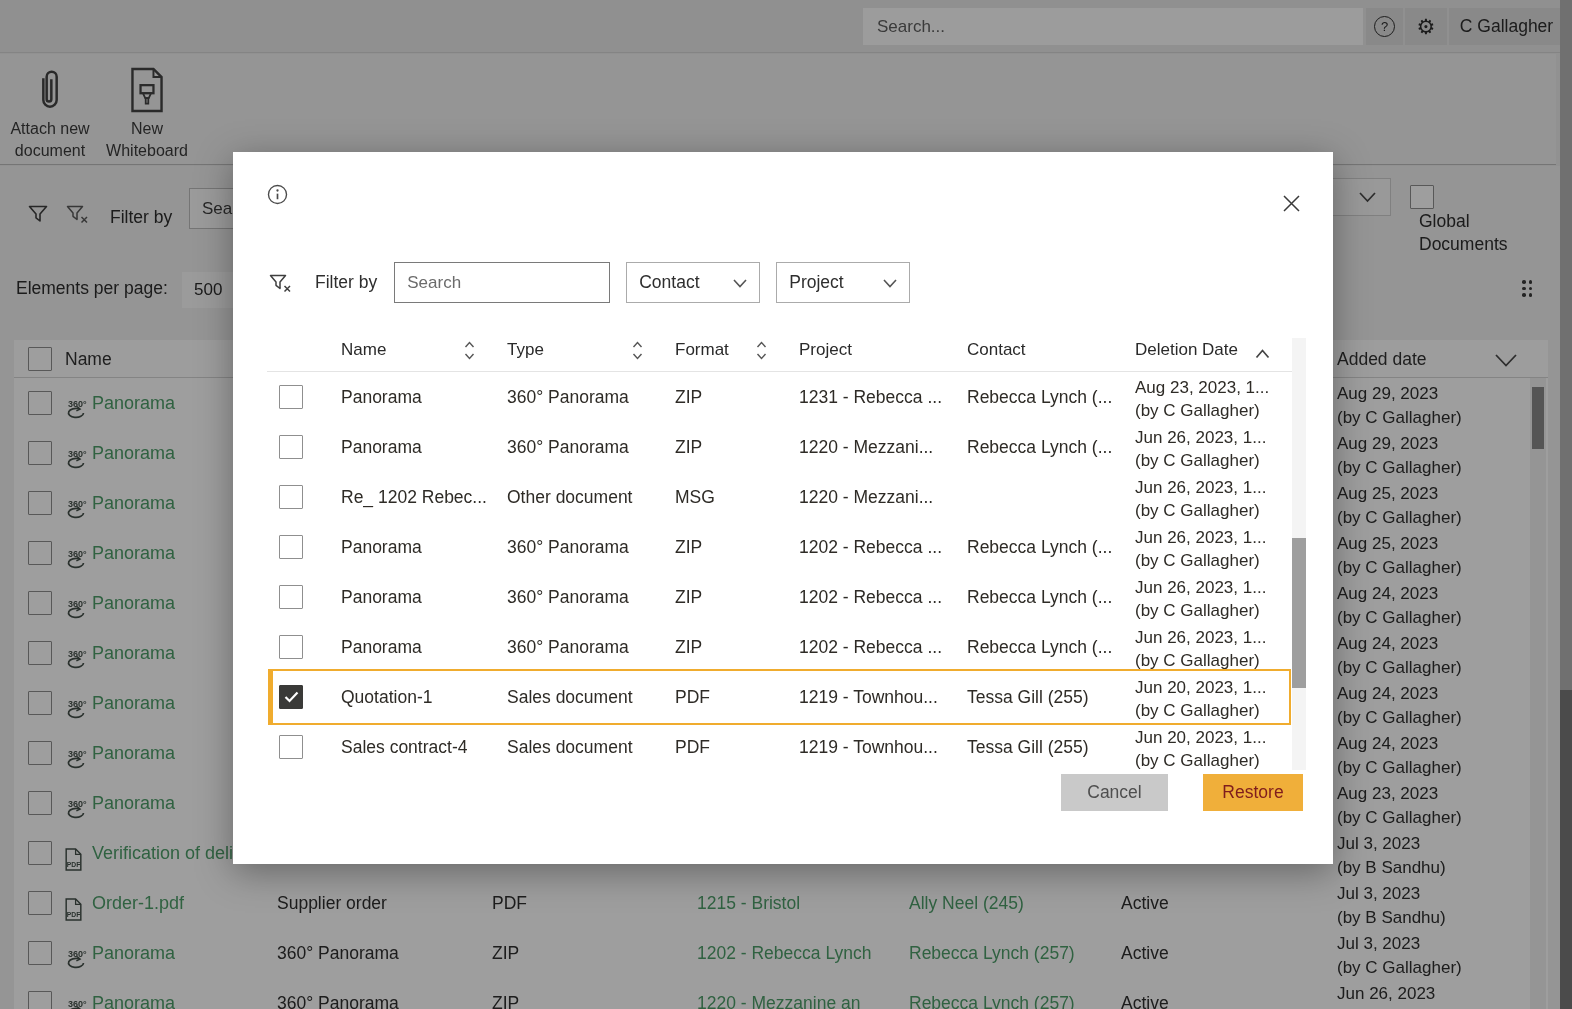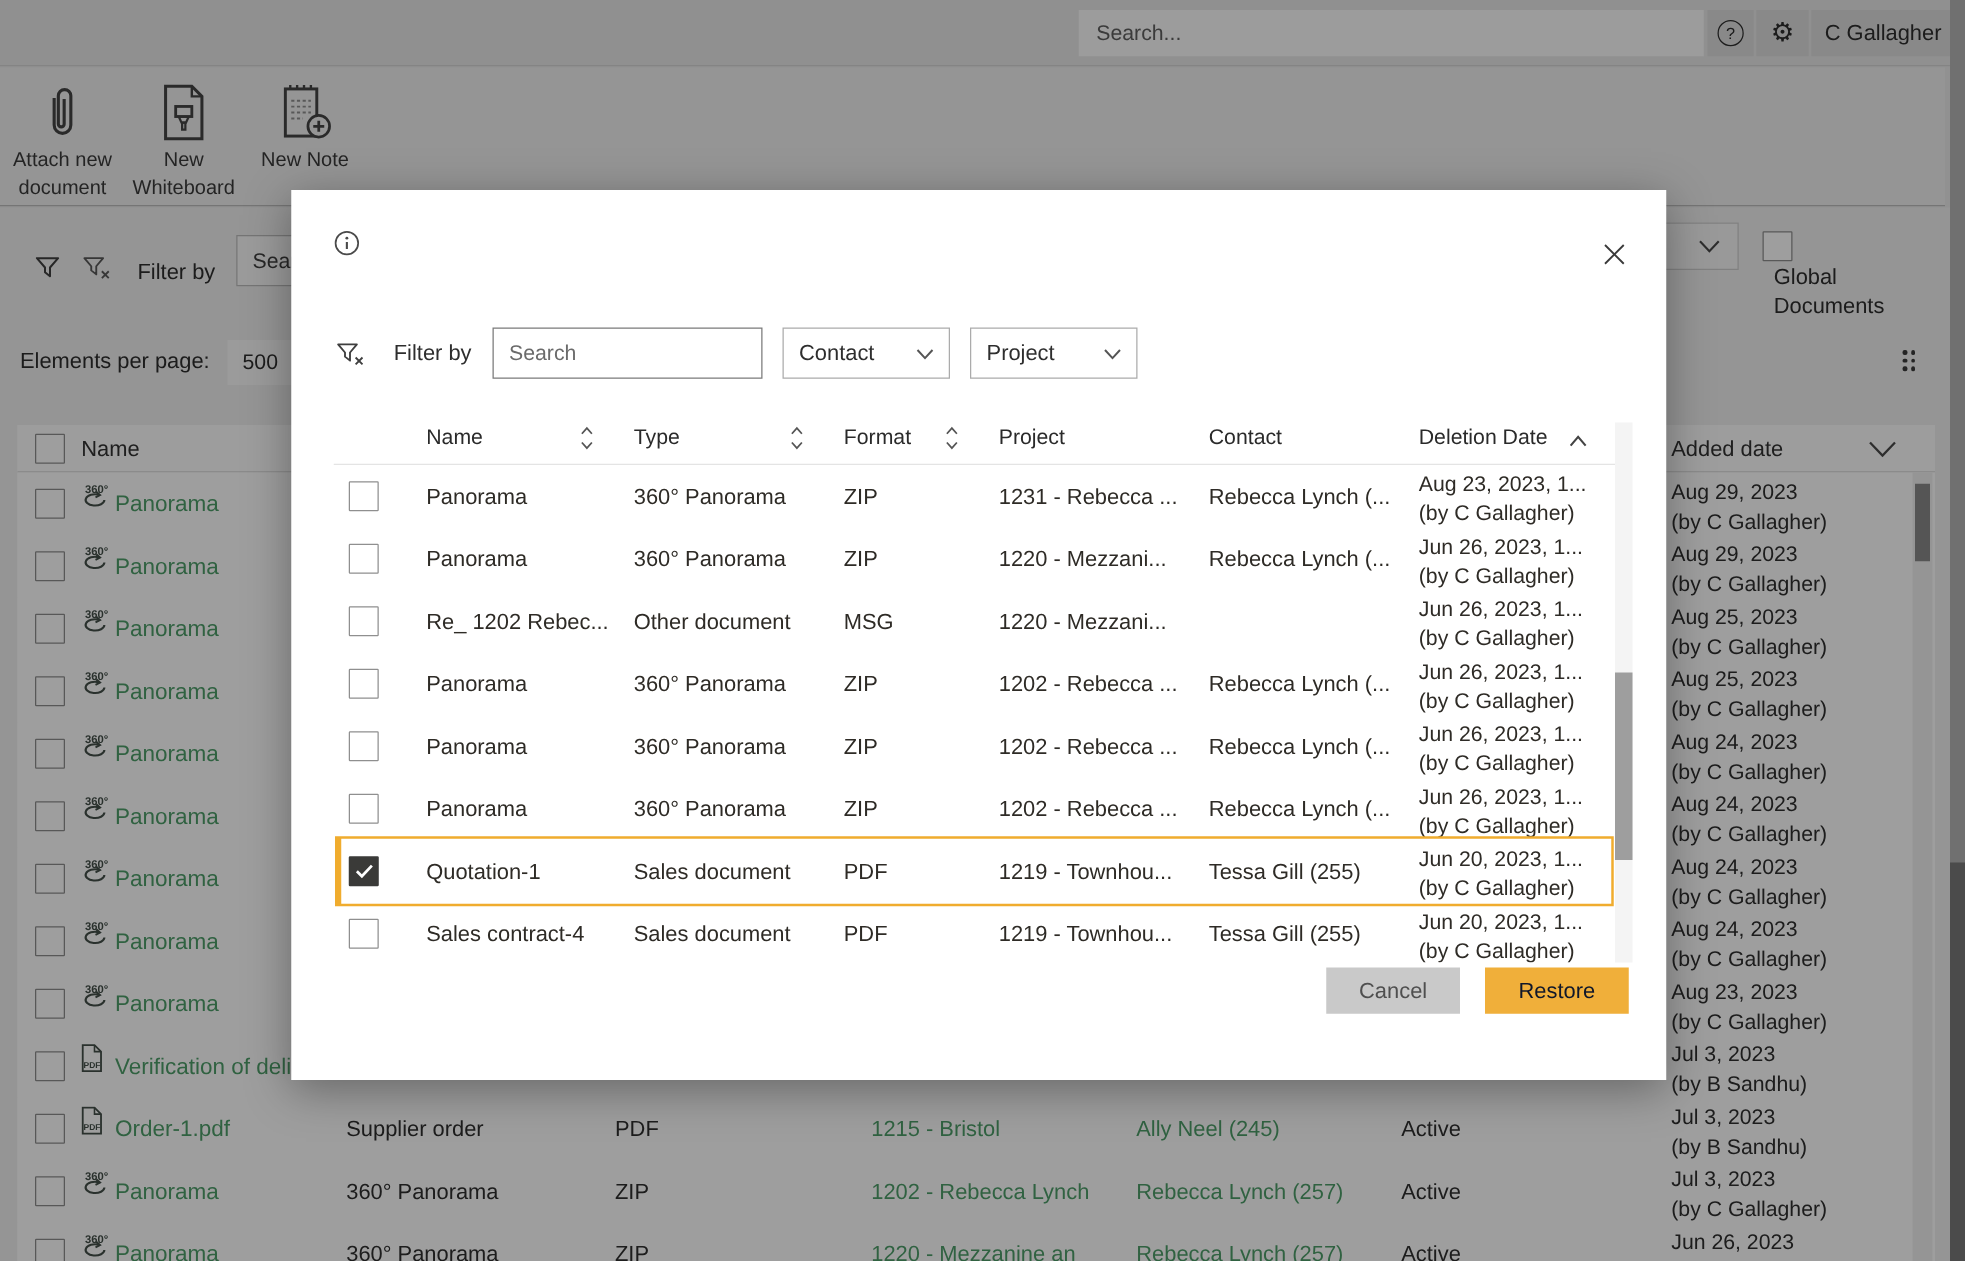--- a/index.html
+++ b/index.html
@@ -45,21 +45,21 @@
 
   .table-panel { position:absolute; left:14px; top:174px; width:1534px; bottom:0; background:#FFFFFF; }
   .bg-header { position:absolute; left:14px; top:174px; width:1534px; height:38px; border-bottom:1px solid #D6D6D6; background:#FDFDFD; }
   .bg-header .cb { position:absolute; left:14px; top:7px; }
   .bgh-name { position:absolute; left:51px; top:9px; font-size:17.5px; color:#333; }
   .bgh-added { position:absolute; left:1323px; top:9px; font-size:17.5px; color:#333; }
   .bgh-chev { position:absolute; left:1481px; top:13px; }
   .bg-rows { position:absolute; left:14px; top:212px; width:1534px; }
   .bg-row { position:relative; height:50px; background:#fff; }
   .bg-row .cb { position:absolute; left:14px; top:13px; }
-  .bg-icon { position:absolute; left:50px; top:7px; }
+  .bg-icon { position:absolute; left:50px; top:20px; }
   .bgc { position:absolute; top:0; height:50px; display:flex; align-items:center; font-size:17.5px; color:#2F2F2F; white-space:nowrap; }
   .green { color:#4E9E6A; }
   .bg-name { left:78px; font-size:18px; }
   .bg-type { left:263px; } .bg-format { left:478px; } .bg-project { left:683px; } .bg-contact { left:895px; } .bg-status { left:1107px; }
   .bg-added { position:absolute; left:1323px; top:4px; font-size:17px; line-height:24px; color:#2F2F2F; white-space:nowrap; }
 
   .bg-scroll { position:absolute; left:1530px; top:212px; bottom:0; width:16px; background:#F1F1F1; }
   .bg-thumb { position:absolute; left:2px; top:9px; width:12px; height:62px; background:#8A8A8A; }
   .page-scroll { position:absolute; right:0; top:-166px; width:12px; height:1009px; background:#B5B5B5; }
   .page-thumb { position:absolute; left:0; top:690px; width:12px; height:319px; background:#7A7A7A; }
@@ -98,21 +98,21 @@
   .m-row .cb { position:absolute; left:46px; top:13px; }
   .mc { position:absolute; top:0; height:50px; display:flex; align-items:center; font-size:17.5px; color:#2E2B26; white-space:nowrap; }
   .mc-name { left:108px; } .mc-type { left:274px; } .mc-format { left:442px; } .mc-project { left:566px; } .mc-contact { left:734px; }
   .mc-date { position:absolute; left:902px; top:4px; font-size:17px; line-height:23px; color:#2E2B26; white-space:nowrap; }
 
   .m-scroll { position:absolute; left:1059px; top:186px; width:14px; height:432px; background:#F4F4F4; }
   .m-thumb { position:absolute; left:0; top:200px; width:14px; height:150px; background:#9E9E9E; }
 
   .m-cancel, .m-restore { position:absolute; bottom:53px; height:37px; border:none; font-size:17.5px; font-family:inherit; cursor:pointer; }
   .m-cancel { right:165px; width:107px; background:#C9C9C9; color:#4F4F4F; }
-  .m-restore { right:30px; width:115px; background:#F0AF3A; color:#0f172a; }
+  .m-restore { right:30px; width:100px; background:#F0AF3A; color:#7f1d1d; }
 
   .qcircle { width:21px; height:21px; border:1.5px solid #2E2E2E; border-radius:50%; display:flex; align-items:center; justify-content:center; font-size:13px; color:#2E2E2E; }
 </style>
 </head>
 <body>
 
 <div class="screen">
   <div class="page">
 
     <div class="nav">
@@ -139,32 +139,20 @@
         <div class="tool-icon">
           <svg width="42" height="50" viewBox="0 0 26 30">
               <path d="M4 2 H17 L22 7 V28 H4 Z" fill="none" stroke="#454545" stroke-width="1.5"></path>
               <path d="M17 2 V7 H22" fill="none" stroke="#454545" stroke-width="1.2"></path>
               <rect x="9" y="12" width="8" height="5" fill="none" stroke="#454545" stroke-width="1.4"></rect>
               <path d="M10.5 17 h5 l-1.4 3 h-2.2 z" fill="none" stroke="#454545" stroke-width="1.1"></path>
               <path d="M12.2 20 h1.6 v3.5 h-1.6 z" fill="none" stroke="#454545" stroke-width="1.1"></path>
             </svg>
         </div>
         <div class="tool-label">New Whiteboard</div>
-      </div>
-      <div class="tool-btn t3">
-        <div class="tool-icon">
-          <svg width="44" height="50" viewBox="0 0 28 30">
-              <rect x="4" y="3" width="16" height="24" fill="none" stroke="#454545" stroke-width="1.5"></rect>
-              <path d="M6.5 3.5 v-2.5 M10 3.5 v-2.5 M13.5 3.5 v-2.5 M17 3.5 v-2.5" stroke="#454545" stroke-width="1.2" fill="none"></path>
-              <path d="M7 9 h10 M7 12 h10 M7 15 h10 M7 18 h6" stroke="#8F8F8F" stroke-width="1" stroke-dasharray="1.6 1.3" fill="none"></path>
-              <circle cx="21" cy="22" r="5.5" fill="#F0F0F0" stroke="#454545" stroke-width="1.4"></circle>
-              <path d="M21 19.2 v5.6 M18.2 22 h5.6" stroke="#454545" stroke-width="1.4" fill="none"></path>
-            </svg>
-        </div>
-        <div class="tool-label">New Note</div>
       </div>
     </div>
 
     <div class="content">
       <span class="pos-funnel">
         <svg width="20" height="20" viewBox="0 0 20 20">
             <path d="M1.5 2.5 h17 l-6.5 7.5 v7 l-4 -3.2 v-3.8 z" fill="none" stroke="#3F3F3F" stroke-width="1.6" stroke-linejoin="round"></path>
           </svg>
       </span>
       <span class="pos-funnel-x">

